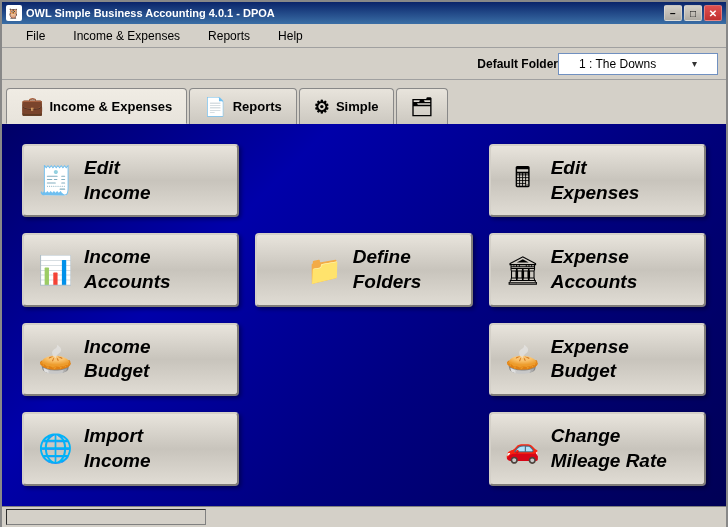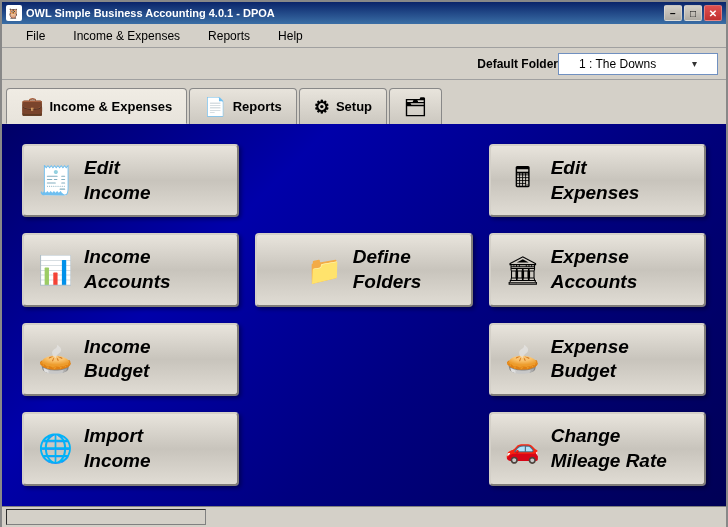--- a/index.html
+++ b/index.html
@@ -207,21 +207,21 @@
     <div class="tab active">
       <span class="tab-icon">💼</span>
       <span>Income &amp; Expenses</span>
     </div>
     <div class="tab">
       <span class="tab-icon">📄</span>
       <span>Reports</span>
     </div>
     <div class="tab">
       <span class="tab-icon">⚙</span>
-      <span>Setup</span>
+      <span>Simple</span>
     </div>
     <div class="tab">
       <span class="tab-icon">🗂</span>
     </div>
   </div>
 
   <div class="main-content">
 
     <div class="action-btn">
       <span class="btn-icon">🧾</span>

